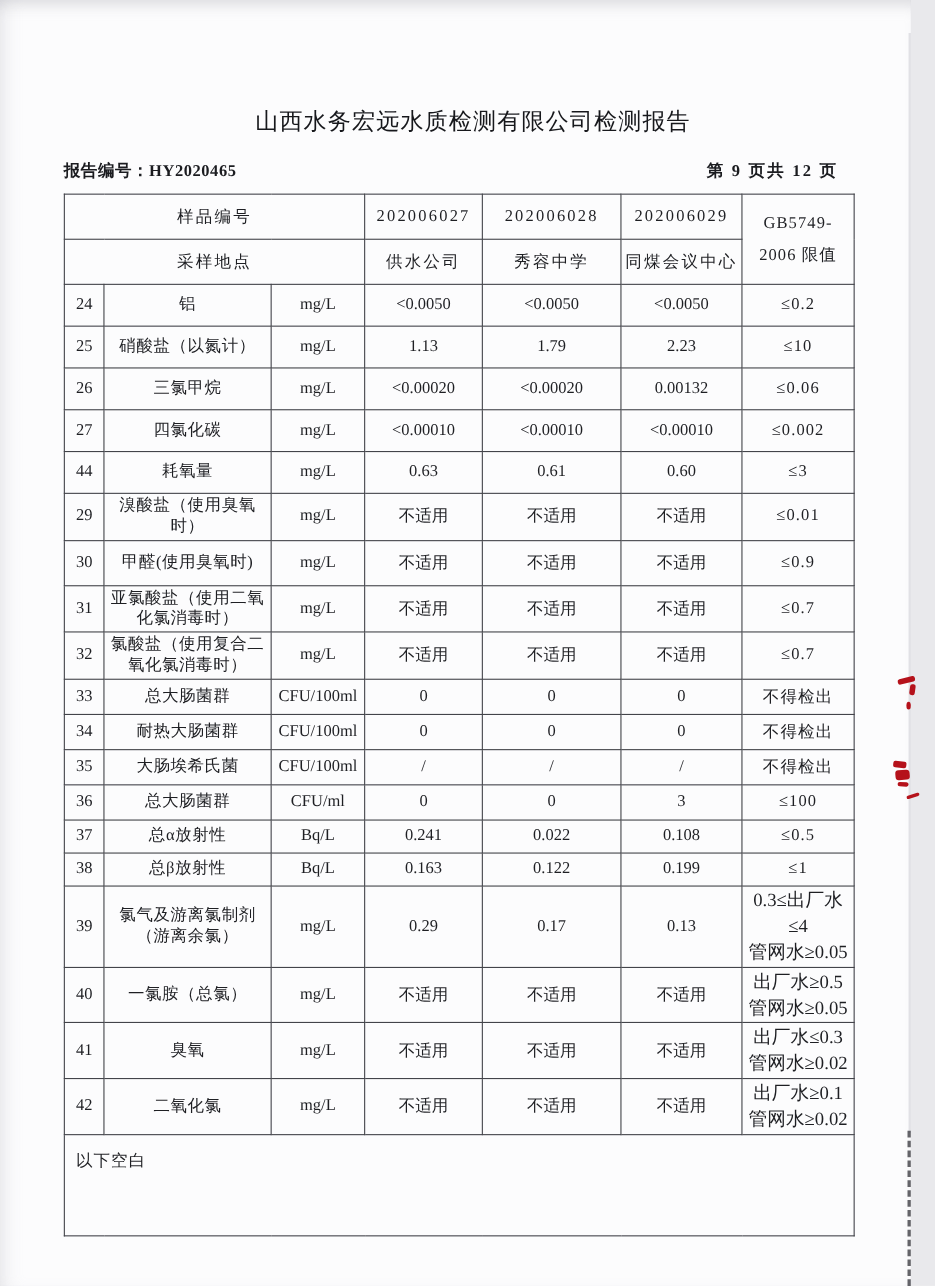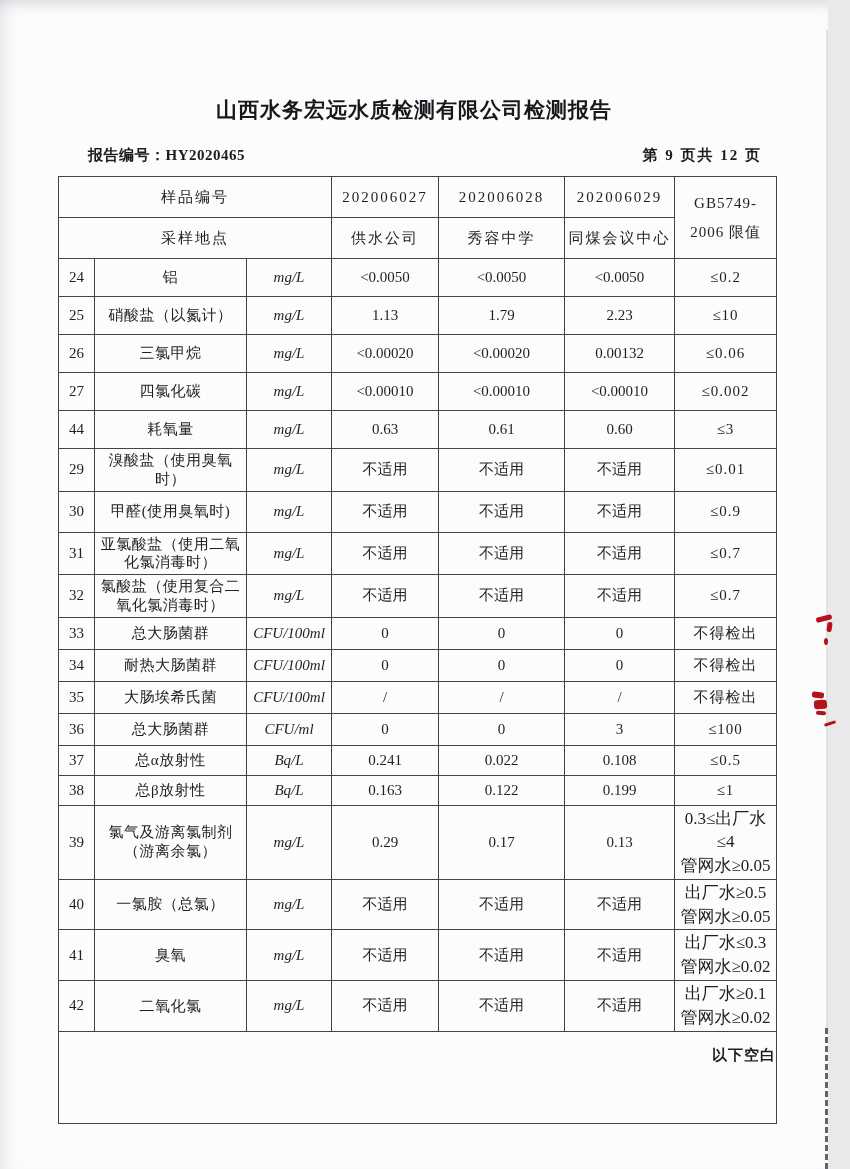--- a/index.html
+++ b/index.html
@@ -28,39 +28,39 @@
   }
   .page-edge-dark {
     position: absolute;
     left: 825px; top: 1028px;
     height: 141px; width: 0;
     border-left: 3px dashed #4a4a50;
     opacity: .85;
   }
   .title {
     position: absolute;
-    left: 0; top: 96px; width: 828px;
+    left: 16px; top: 96px; width: 828px;
     text-align: center;
     font-size: 21px;
-    font-weight: bold;
+    font-weight: normal;
     color: #17181c;
     letter-spacing: 1px;
   }
   .meta-row {
     position: absolute;
     left: 58px; top: 146px;
     width: 704px;
     display: flex;
     justify-content: space-between;
     align-items: baseline;
     font-size: 15px;
     font-weight: bold;
     color: #1b1c20;
   }
-  .meta-left { margin-left: 30px; letter-spacing: .5px; }
+  .meta-left { letter-spacing: .5px; }
   .meta-right { font-weight: bold; letter-spacing: 2px; }
 
   table.report {
     position: absolute;
     left: 58px; top: 176px;
     width: 718px;
     border-collapse: collapse;
     table-layout: fixed;
     color: #1e1f23;
   }
@@ -73,40 +73,39 @@
     overflow: hidden;
   }
   thead td { height: 41px; letter-spacing: 2px; }
   td.param {
     text-align: left;
     padding-left: 8px;
     padding-right: 4px;
     letter-spacing: .5px;
     line-height: 1.25;
   }
-  td.unit { font-size: 13px; letter-spacing: 0; font-style: italic; }
+  td.unit { font-size: 13px; letter-spacing: 0; }
   td.limit { letter-spacing: 1px; }
   td.limit.sm { font-size: 17px; line-height: 1.4; letter-spacing: 0; padding: 1px 1px; }
   td.limit.sm span { display: block; }
   .limit-head span { display: block; line-height: 1.1; padding: 6px 0; letter-spacing: 1px; }
 
   tbody.rows tr { height: 38px; }
   tbody.rows tr:nth-child(n+6):nth-child(-n+9)  { height: 41px; }
   tbody.rows tr:nth-child(n+10):nth-child(-n+13){ height: 32px; }
   tbody.rows tr:nth-child(14), tbody.rows tr:nth-child(15) { height: 30px; }
   tbody.rows tr:nth-child(16) { height: 46px; }
   tbody.rows tr:nth-child(n+17) { height: 39px; }
 
   tbody.blank-row tr { height: 92px; }
   tbody.blank-row td {
-    text-align: right;
+    text-align: left;
     vertical-align: top;
-    padding: 14px 0 0 35px;
+    padding: 14px 0 0 10px;
     letter-spacing: 1px;
-    font-weight: bold;
   }
 
   
   .seal { position: absolute; color: #b5121b; }
   .seal-blob { position: absolute; background: #b5121b; border-radius: 2px; }
   .seal-a .b1 { left: 0; top: 0; width: 16px; height: 5px; transform: rotate(-14deg); }
   .seal-a .b2 { left: 11px; top: 6px; width: 5px; height: 10px; transform: rotate(8deg); }
   .seal-a .b3 { left: 8px; top: 22px; width: 4px; height: 7px; border-radius: 50%; }
   .seal-b .b1 { left: 2px; top: 0; width: 12px; height: 6px; transform: rotate(6deg); }
   .seal-b .b2 { left: 4px; top: 8px; width: 13px; height: 9px; transform: rotate(-5deg); border-radius: 3px; }

